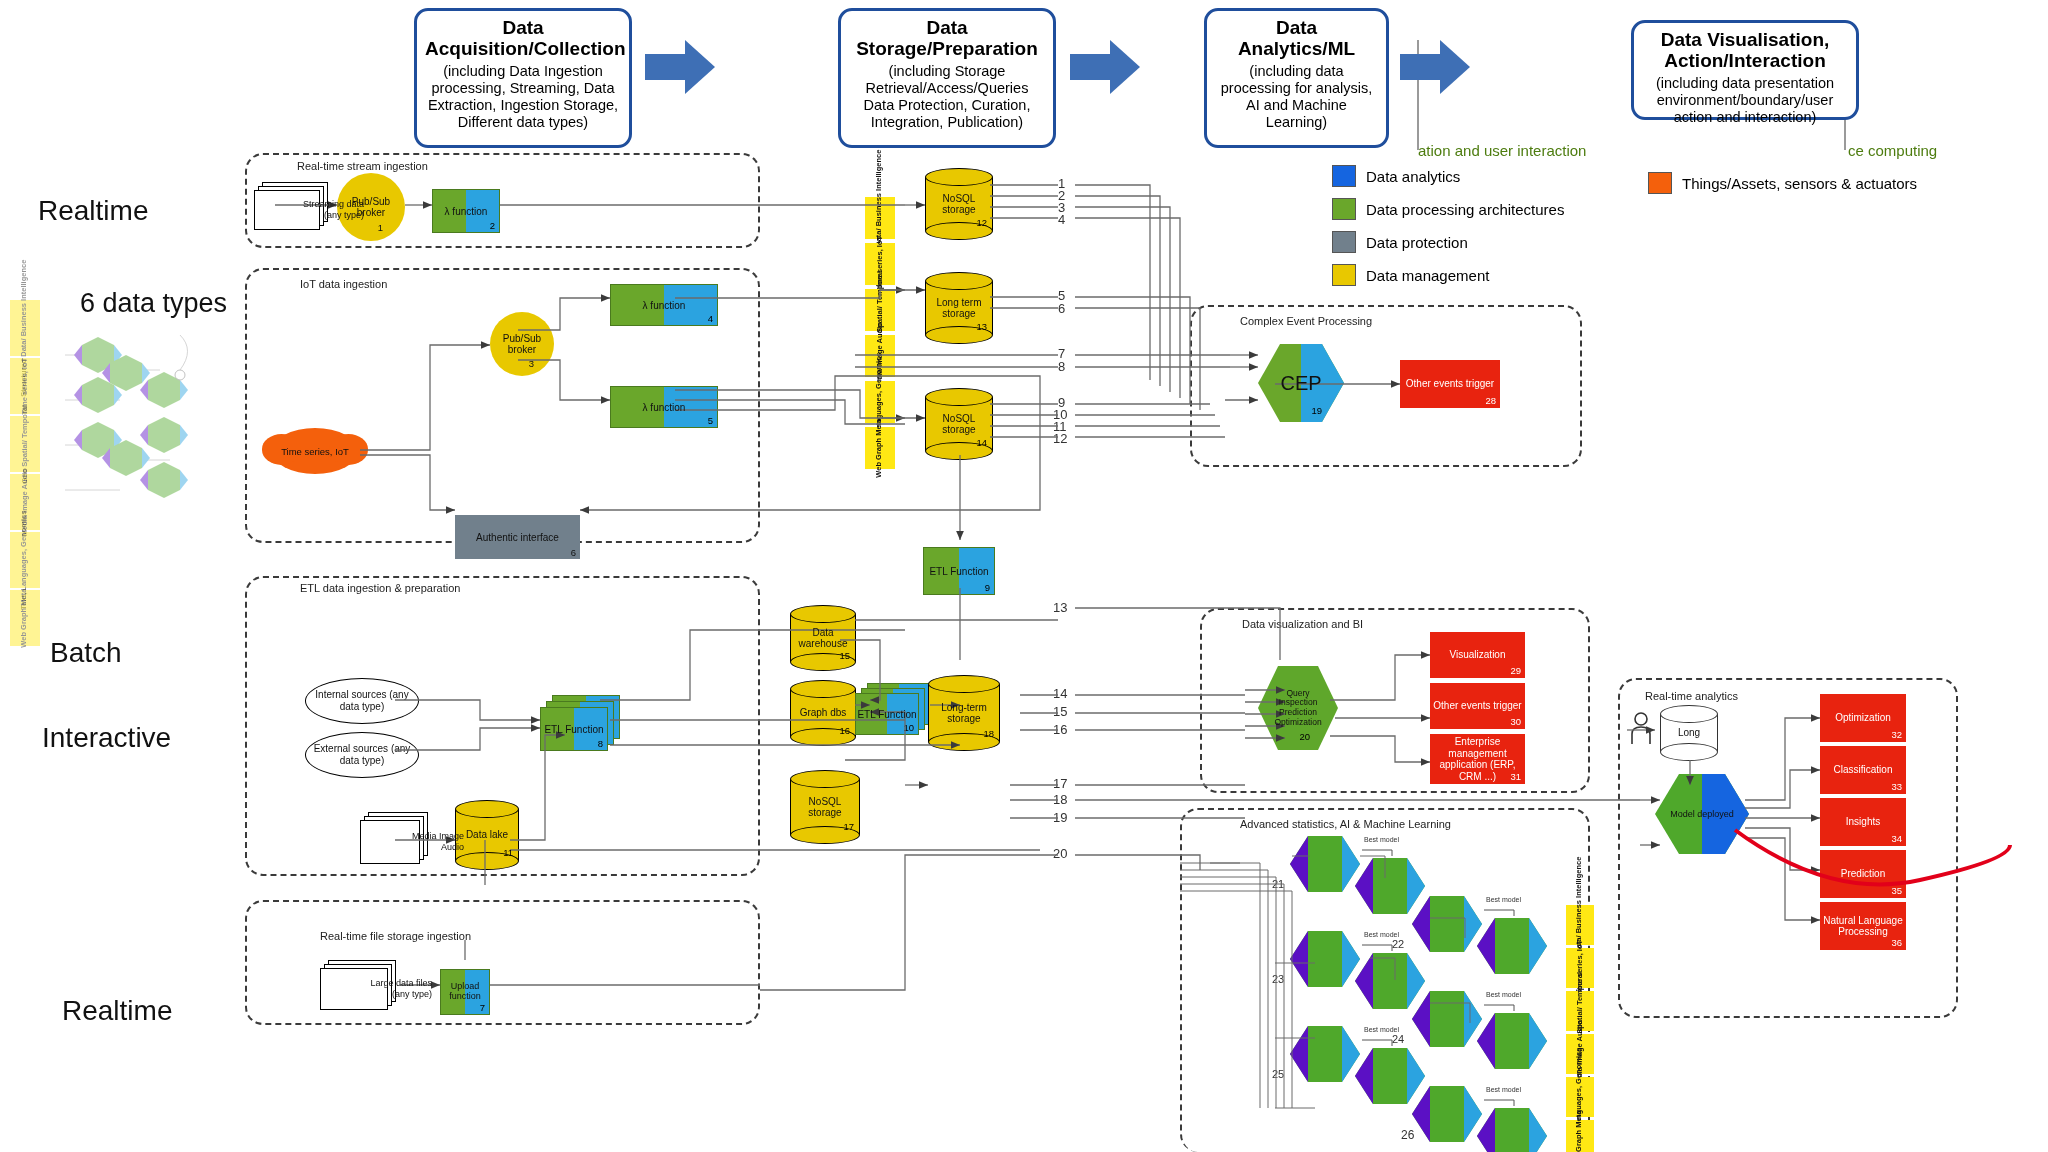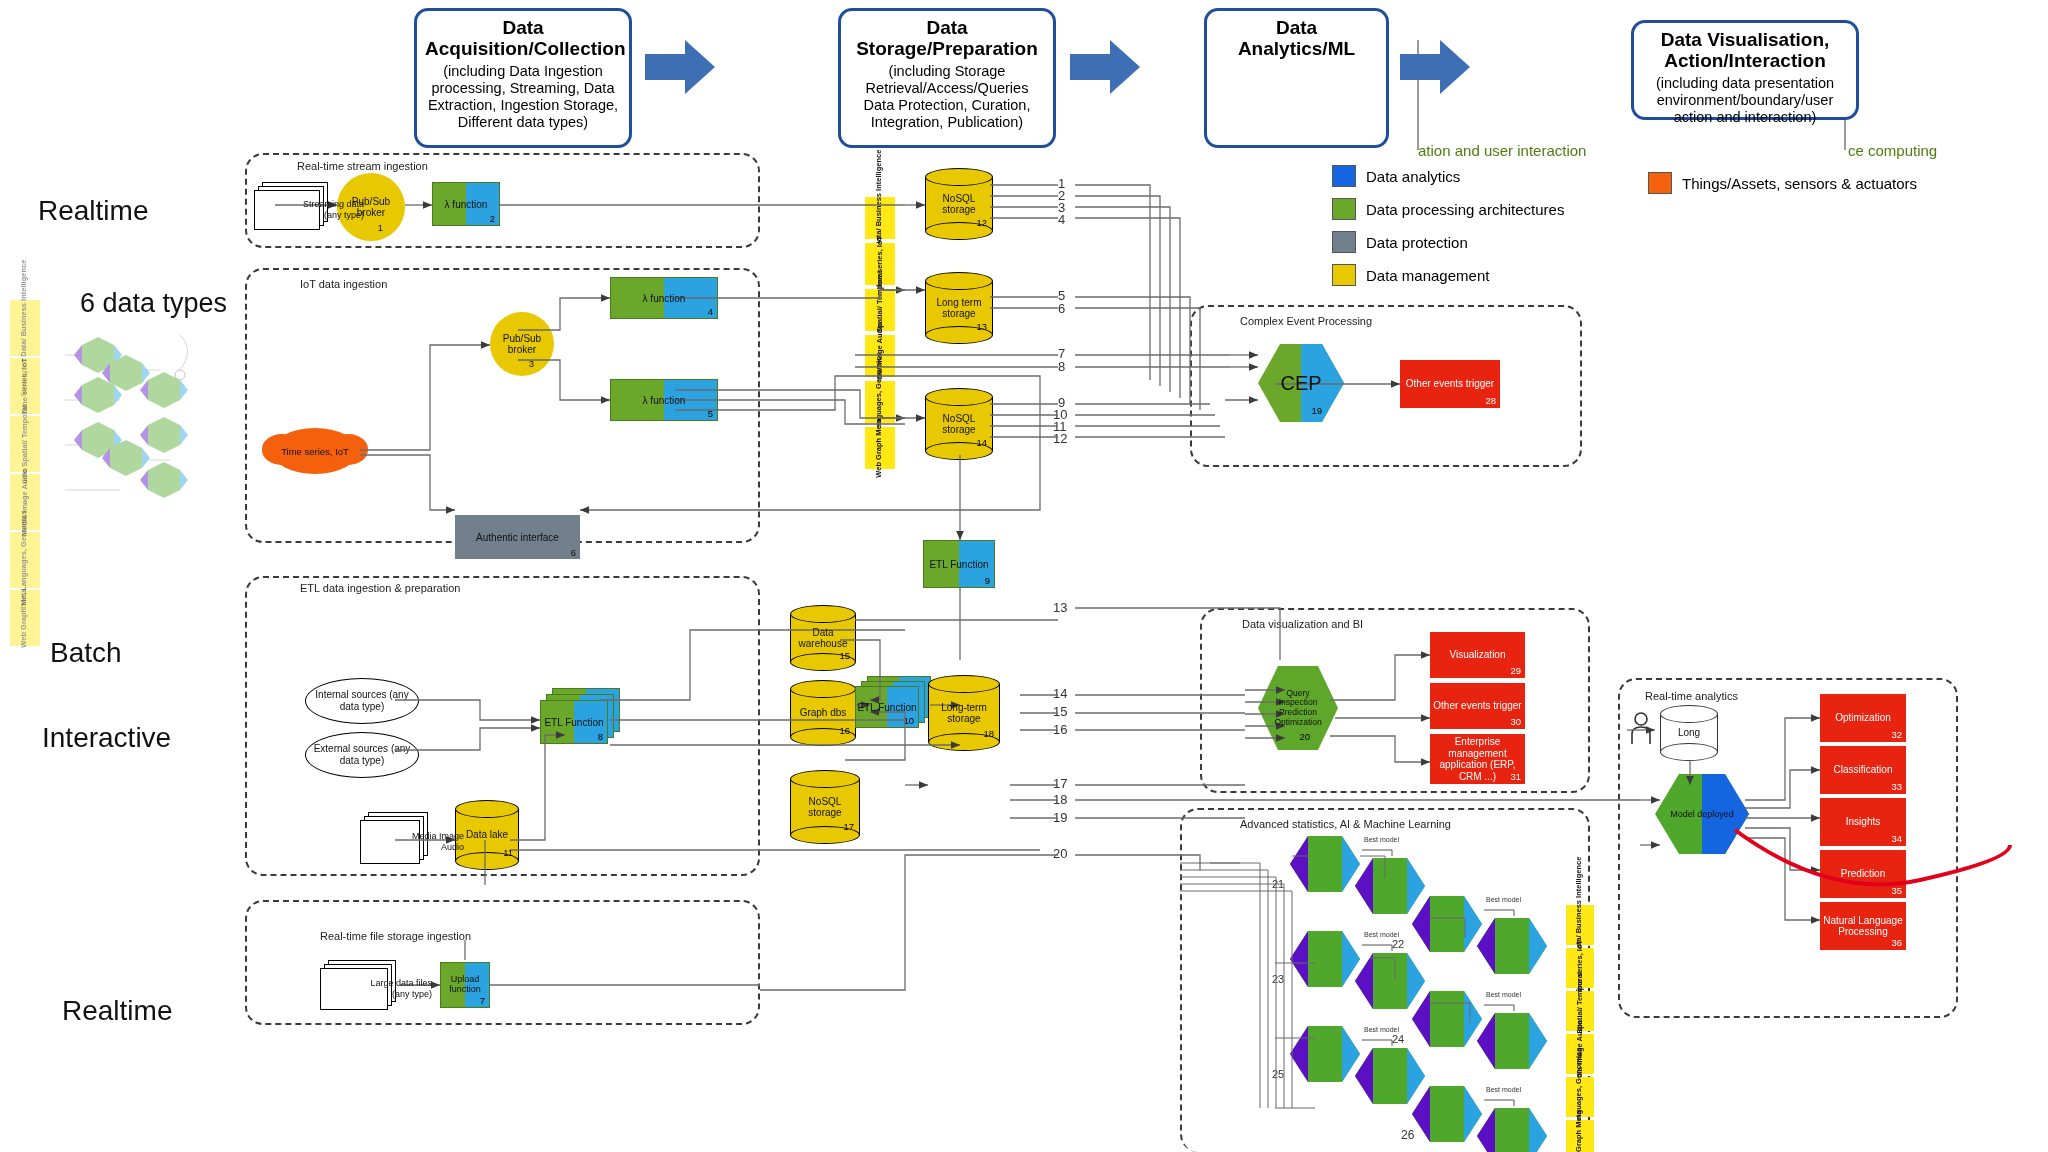--- a/index.html
+++ b/index.html
@@ -22,21 +22,21 @@
   .sw{width:22px;height:20px;border:1px solid #555;flex:none;}
   .bg-text{position:absolute;font-size:15px;color:#4d7c0f;white-space:nowrap;z-index:5;}
   
   .rowlabel{position:absolute;font-size:28px;color:#111;white-space:nowrap;}
   .biglabel{position:absolute;font-size:27px;color:#111;white-space:nowrap;}
   
   .group{position:absolute;border:2px dashed #3a3a3a;border-radius:18px;box-sizing:border-box;}
   .group-title{position:absolute;font-size:11px;color:#222;white-space:nowrap;}
   .num{position:absolute;right:4px;bottom:1px;font-size:9.5px;}
   
-  .fn{position:absolute;box-sizing:border-box;border:1px solid #4a7a1e;overflow:hidden;}
+  .fn{position:absolute;box-sizing:border-box;border:1px solid #4a7a1e;overflow:hidden;margin-top:7px;}
   .fn .gl{position:absolute;left:0;top:0;bottom:0;width:50%;background:#6AA72B;}
   .fn .bl{position:absolute;right:0;top:0;bottom:0;width:50%;background:#2BA3E0;}
   .fn .lbl{position:absolute;inset:0;display:flex;align-items:center;justify-content:center;
            font-size:10px;color:#111;z-index:2;text-align:center;line-height:1.1;}
   
   .cyl{position:absolute;}
   .cyl .body{position:absolute;left:0;right:0;top:9px;bottom:9px;background:#E8C800;border-left:1.5px solid #000;border-right:1.5px solid #000;}
   .cyl .top{position:absolute;left:0;right:0;top:0;height:18px;background:#E8C800;border:1.5px solid #000;border-radius:50%;box-sizing:border-box;}
   .cyl .bot{position:absolute;left:0;right:0;bottom:0;height:18px;background:#E8C800;border:1.5px solid #000;border-radius:50%;box-sizing:border-box;}
   .cyl .lbl{position:absolute;inset:0;display:flex;align-items:center;justify-content:center;
@@ -229,20 +229,21 @@
   <div class="s">(including Storage Retrieval/Access/Queries Data Protection, Curation, Integration, Publication)</div>
 </div>
 <div class="bigarrow" style="left:1070px;top:40px;width:74px;height:54px;">
   <div class="shaft"></div>
     <div class="head"></div>
 </div>
 
 <div class="phase" style="left:1204px;top:8px;width:185px;height:140px;">
   <div class="t"><span>Data</span><br>
     <span>Analytics/ML</span></div>
+  <div class="s">(including data processing for analysis, AI and Machine Learning)</div>
 </div>
 <div class="bigarrow" style="left:1400px;top:40px;width:74px;height:54px;">
   <div class="shaft"></div>
     <div class="head"></div>
 </div>
 
 <div class="phase" style="left:1631px;top:20px;width:228px;height:100px;">
   <div class="t"><span>Data Visualisation,</span><br>
     <span>Action/Interaction</span></div>
   <div class="s">(including  data presentation environment/boundary/user action and interaction)</div>

